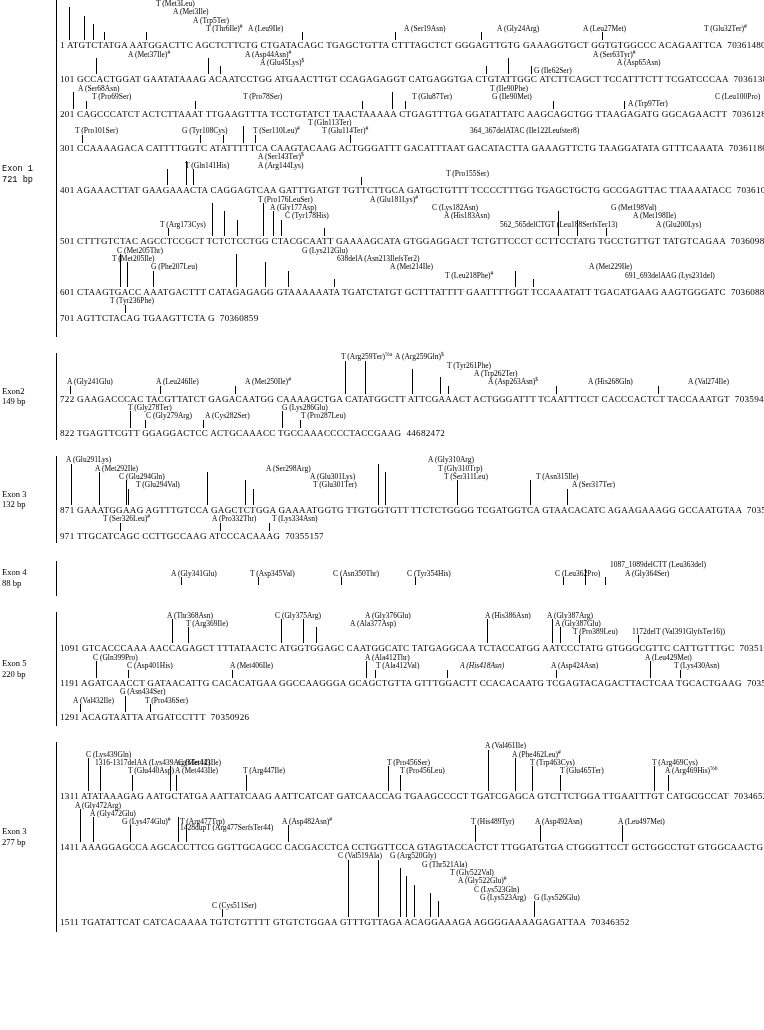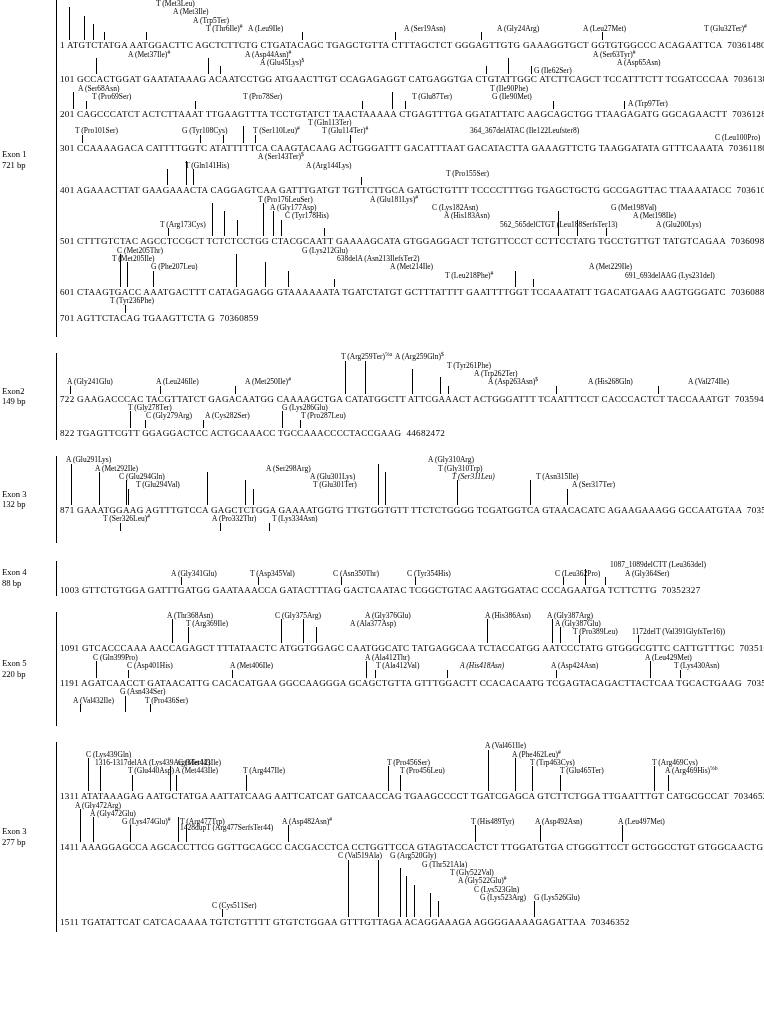--- a/index.html
+++ b/index.html
@@ -46,21 +46,21 @@
     position:absolute;width:1px;background:#000;
   }
 </style>
 </head>
 <body>
 
 <div class="page">
   <div id="root">
       <div class="block" style="height: 353.4px;">
         <div class="bar" style="top: 0px; height: 337.4px;"></div>
-        <div class="exon-label" style="top: 149px;">
+        <div class="exon-label" style="top: 164px; font-family: Liberation Mono, monospace;">
           <div>Exon 1</div>
           <div>721 bp</div>
         </div>
         <div class="rows">
           <div class="annbox" style="height: 40.2px;">
             <div class="ann" style="left: 96px; top: 0px;"><span>T (Met3Leu)</span></div>
             <div class="tick" style="left: 9px; top: 7.3px; height: 32.9px;"></div>
             <div class="ann" style="left: 113px; top: 8.3px;"><span>A (Met3Ile)</span></div>
             <div class="tick" style="left: 24px; top: 15.6px; height: 24.6px;"></div>
             <div class="ann" style="left: 133px; top: 16.6px;"><span>A (Trp5Ter)</span></div>
@@ -106,21 +106,21 @@
             <div class="ann" style="left: 183px; top: 8.3px;"><span>T (Pro78Ser)</span></div>
             <div class="tick" style="left: 135px; top: 15.6px; height: 8px;"></div>
             <div class="ann" style="left: 352px; top: 8.3px;"><span>T (Glu87Ter)</span></div>
             <div class="tick" style="left: 302px; top: 15.6px; height: 8px;"></div>
             <div class="ann" style="left: 430px; top: 0px;"><span>T (Ile90Phe)</span></div>
             <div class="tick" style="left: 332px; top: 7.3px; height: 16.3px;"></div>
             <div class="ann" style="left: 432px; top: 8.3px; text-align: center;"><span>G (Ile90Met)</span></div>
             <div class="tick" style="left: 345px; top: 15.6px; height: 8px;"></div>
             <div class="ann" style="left: 568px; top: 15px;"><span>A (Trp97Ter)</span></div>
             <div class="tick" style="left: 493px; top: 15.6px; height: 8px;"></div>
-            <div class="ann" style="left: 655px; top: 8.3px; margin-top: 41px;"><span>C (Leu100Pro)</span></div>
+            <div class="ann" style="left: 655px; top: 8.3px;"><span>C (Leu100Pro)</span></div>
             <div class="tick" style="left: 564px; top: 15.6px; height: 8px;"></div>
           </div>
           <div class="seqline">
             <div class="seqtext"><span class="seqnum">201</span> <span>CAGCCCATCT ACTCTTAAAT TTGAAGTTTA TCCTGTATCT TAACTAAAAA CTGAGTTTGA GGATATTATC AAGCAGCTGG TTAAGAGATG GGCAGAACTT</span>  <span class="seqnum">70361280</span></div>
           </div>
           <div class="annbox" style="height: 23.6px;">
             <div class="ann" style="left: 15px; top: 8.3px;"><span>T (Pro101Ser)</span></div>
             <div class="tick" style="left: 22px; top: 15.6px; height: 8px;"></div>
             <div class="ann" style="left: 122px; top: 8.3px;"><span>G (Tyr108Cys)</span></div>
             <div class="tick" style="left: 140px; top: 15.6px; height: 8px;"></div>
@@ -134,21 +134,21 @@
             <div class="tick" style="left: 290px; top: 15.6px; height: 8px;"></div>
           </div>
           <div class="seqline">
             <div class="seqtext"><span class="seqnum">301</span> <span>CCAAAAGACA CATTTTGGTC ATATTTTTCA CAAGTACAAG ACTGGGATTT GACATTTAAT GACATACTTA GAAAGTTCTG TAAGGATATA GTTTCAAATA</span>  <span class="seqnum">70361180</span></div>
           </div>
           <div class="annbox" style="height: 31.9px;">
             <div class="ann" style="left: 125px; top: 8.3px;"><span>T (Gln141His)</span></div>
             <div class="tick" style="left: 107px; top: 15.6px; height: 16.3px;"></div>
             <div class="ann" style="left: 198px; top: 0px;"><span>A (Ser143Ter)</span><sup>$</sup></div>
             <div class="tick" style="left: 126px; top: 7.3px; height: 24.6px;"></div>
-            <div class="ann" style="left: 198px; top: 8.3px; margin-left: 48px;"><span>A (Arg144Lys)</span></div>
+            <div class="ann" style="left: 198px; top: 8.3px;"><span>A (Arg144Lys)</span></div>
             <div class="tick" style="left: 133px; top: 15.6px; height: 16.3px;"></div>
             <div class="ann" style="left: 386px; top: 16.6px;"><span>T (Pro155Ser)</span></div>
             <div class="tick" style="left: 301px; top: 23.9px; height: 8px;"></div>
           </div>
           <div class="seqline">
             <div class="seqtext"><span class="seqnum">401</span> <span>AGAAACTTAT GAAGAAACTA CAGGAGTCAA GATTTGATGT TGTTCTTGCA GATGCTGTTT TCCCCTTTGG TGAGCTGCTG GCCGAGTTAC TTAAAATACC</span>  <span class="seqnum">70361080</span></div>
           </div>
           <div class="annbox" style="height: 40.2px;">
             <div class="ann" style="left: 100px; top: 24.9px;"><span>T (Arg173Cys)</span></div>
             <div class="tick" style="left: 108px; top: 32.2px; height: 8px;"></div>
@@ -276,37 +276,40 @@
             <div class="ann" style="left: 206px; top: 8.3px;"><span>A (Ser298Arg)</span></div>
             <div class="tick" style="left: 147px; top: 15.6px; height: 32.9px;"></div>
             <div class="ann" style="left: 250px; top: 16.6px;"><span>A (Glu301Lys)</span></div>
             <div class="tick" style="left: 185px; top: 23.9px; height: 24.6px;"></div>
             <div class="ann" style="left: 253px; top: 24.9px;"><span>T (Glu301Ter)</span></div>
             <div class="tick" style="left: 193px; top: 32.2px; height: 16.3px;"></div>
             <div class="ann" style="left: 368px; top: 0px;"><span>A (Gly310Arg)</span></div>
             <div class="tick" style="left: 318px; top: 7.3px; height: 41.2px;"></div>
             <div class="ann" style="left: 378px; top: 8.3px;"><span>T (Gly310Trp)</span></div>
             <div class="tick" style="left: 325px; top: 15.6px; height: 32.9px;"></div>
-            <div class="ann" style="left: 392px; top: 16.6px; font-style: italic;"><span>T (Ser311Leu)</span></div>
+            <div class="ann" style="left: 384px; top: 16.6px;"><span>T (Ser311Leu)</span></div>
             <div class="tick" style="left: 397px; top: 23.9px; height: 24.6px;"></div>
             <div class="ann" style="left: 476px; top: 16.6px;"><span>T (Asn315Ile)</span></div>
             <div class="tick" style="left: 470px; top: 23.9px; height: 24.6px;"></div>
             <div class="ann" style="left: 512px; top: 24.9px;"><span>A (Ser317Ter)</span></div>
             <div class="tick" style="left: 507px; top: 32.2px; height: 16.3px;"></div>
           </div>
           <div class="seqline">
             <div class="seqtext"><span class="seqnum">871</span> <span>GAAATGGAAG AGTTTGTCCA GAGCTCTGGA GAAAATGGTG TTGTGGTGTT TTCTCTGGGG TCGATGGTCA GTAACACATC AGAAGAAAGG GCCAATGTAA</span>  <span class="seqnum">70355189</span></div>
           </div>
           <div class="annbox" style="height: 15.3px;">
             <div class="ann" style="left: 43px; top: 0px;"><span>T (Ser326Leu)</span><sup>#</sup></div>
             <div class="tick" style="left: 60px; top: 7.3px; height: 8px;"></div>
             <div class="ann" style="left: 152px; top: 0px;"><span>A (Pro332Thr)</span></div>
             <div class="tick" style="left: 160px; top: 7.3px; height: 8px;"></div>
             <div class="ann" style="left: 212px; top: 0px;"><span>T (Lys334Asn)</span></div>
             <div class="tick" style="left: 209px; top: 7.3px; height: 8px;"></div>
+          </div>
+          <div class="seqline">
+            <div class="seqtext"><span class="seqnum">971</span> <span>TTGCATCAGC CCTTGCCAAG ATCCCACAAAG</span>  <span class="seqnum">70355157</span></div>
           </div>
         </div>
       </div>
       <div class="block" style="height: 50.2px;">
         <div class="bar" style="top: 0px; height: 34.2px;"></div>
         <div class="exon-label" style="top: 6.1px;">
           <div>Exon 4</div>
           <div>88 bp</div>
         </div>
         <div class="rows">
@@ -318,23 +321,20 @@
             <div class="ann" style="left: 273px; top: 8.3px;"><span>C (Asn350Thr)</span></div>
             <div class="tick" style="left: 281px; top: 15.6px; height: 8px;"></div>
             <div class="ann" style="left: 347px; top: 8.3px;"><span>C (Tyr354His)</span></div>
             <div class="tick" style="left: 355px; top: 15.6px; height: 8px;"></div>
             <div class="ann" style="left: 495px; top: 8.3px;"><span>C (Leu362Pro)</span></div>
             <div class="tick" style="left: 503px; top: 15.6px; height: 8px;"></div>
             <div class="ann" style="left: 550px; top: 0px;"><span>1087_1089delCTT (Leu363del)</span></div>
             <div class="tick" style="left: 525px; top: 7.3px; height: 16.3px;"></div>
             <div class="ann" style="left: 565px; top: 8.3px;"><span>A (Gly364Ser)</span></div>
             <div class="tick" style="left: 545px; top: 15.6px; height: 8px;"></div>
-          </div>
-          <div class="seqline">
-            <div class="seqtext"><span class="seqnum">1003</span> <span>GTTCTGTGGA GATTTGATGG GAATAAACCA GATACTTTAG GACTCAATAC TCGGCTGTAC AAGTGGATAC CCCAGAATGA TCTTCTTG</span>  <span class="seqnum">70352327</span></div>
           </div>
         </div>
       </div>
       <div class="block" style="height: 130.9px;">
         <div class="bar" style="top: 0px; height: 114.9px;"></div>
         <div class="exon-label" style="top: 46.45px;">
           <div>Exon 5</div>
           <div>220 bp</div>
         </div>
         <div class="rows">
@@ -386,20 +386,23 @@
           <div class="seqline">
             <div class="seqtext"><span class="seqnum">1191</span> <span>AGATCAACCT GATAACATTG CACACATGAA GGCCAAGGGA GCAGCTGTTA GTTTGGACTT CCACACAATG TCGAGTACAGACTTACTCAA TGCACTGAAG</span>  <span class="seqnum">70350946</span></div>
           </div>
           <div class="annbox" style="height: 23.6px;">
             <div class="ann" style="left: 13px; top: 8.3px;"><span>A (Val432Ile)</span></div>
             <div class="tick" style="left: 20px; top: 15.6px; height: 8px;"></div>
             <div class="ann" style="left: 60px; top: 0px;"><span>G (Asn434Ser)</span></div>
             <div class="tick" style="left: 65px; top: 7.3px; height: 16.3px;"></div>
             <div class="ann" style="left: 85px; top: 8.3px;"><span>T (Pro436Ser)</span></div>
             <div class="tick" style="left: 90px; top: 15.6px; height: 8px;"></div>
+          </div>
+          <div class="seqline">
+            <div class="seqtext"><span class="seqnum">1291</span> <span>ACAGTAATTA ATGATCCTTT</span>  <span class="seqnum">70350926</span></div>
           </div>
         </div>
       </div>
       <div class="block" style="height: 205.6px;">
         <div class="bar" style="top: 0px; height: 189.6px;"></div>
         <div class="exon-label" style="top: 83.8px;">
           <div>Exon 3</div>
           <div>277 bp</div>
         </div>
         <div class="rows">

